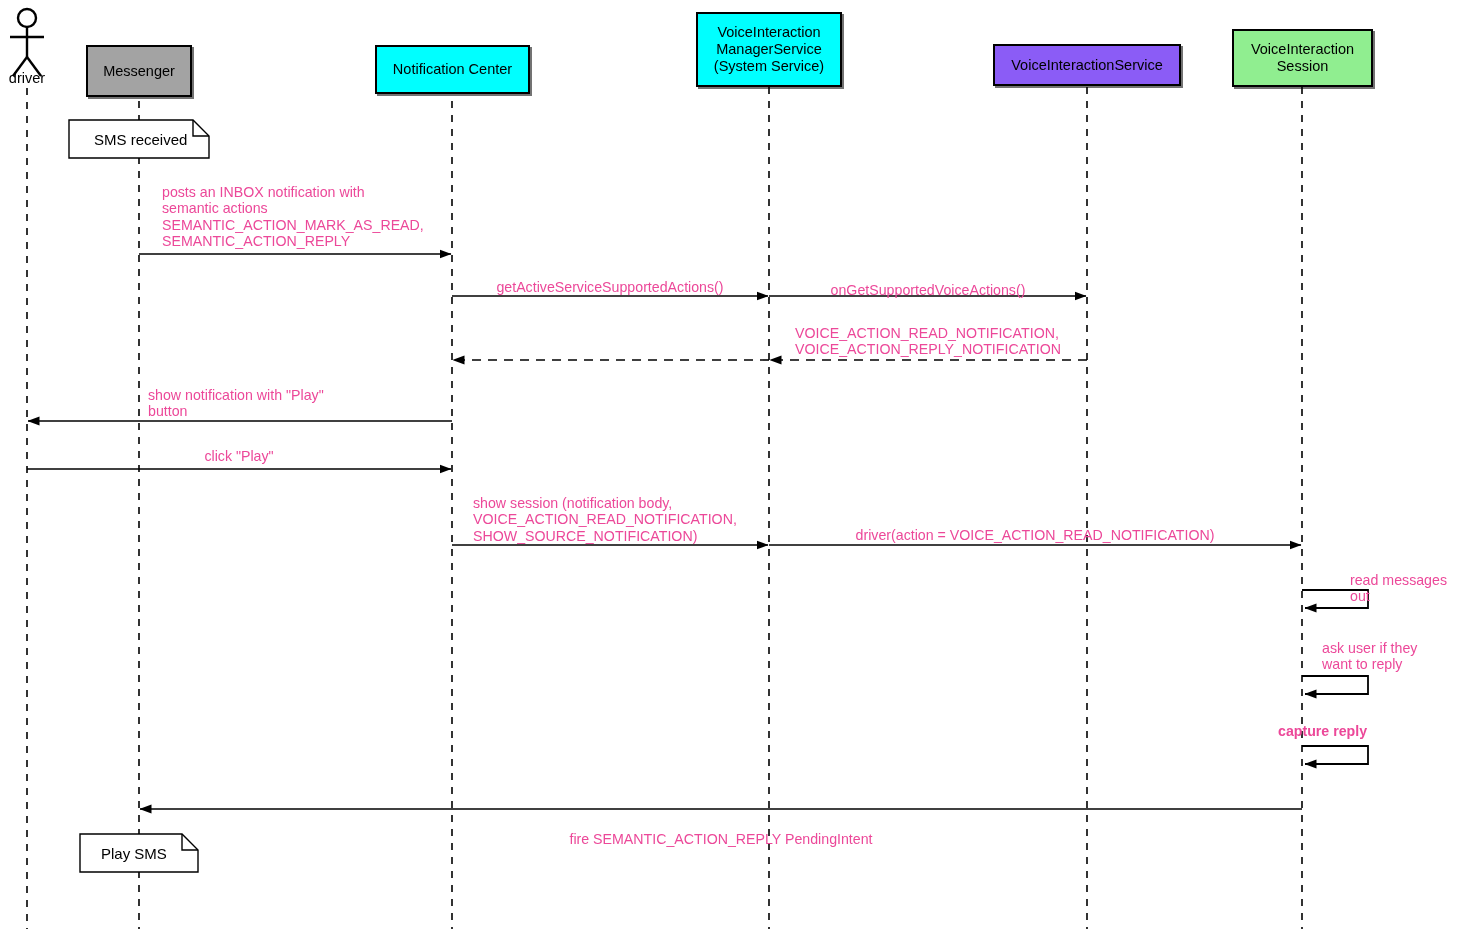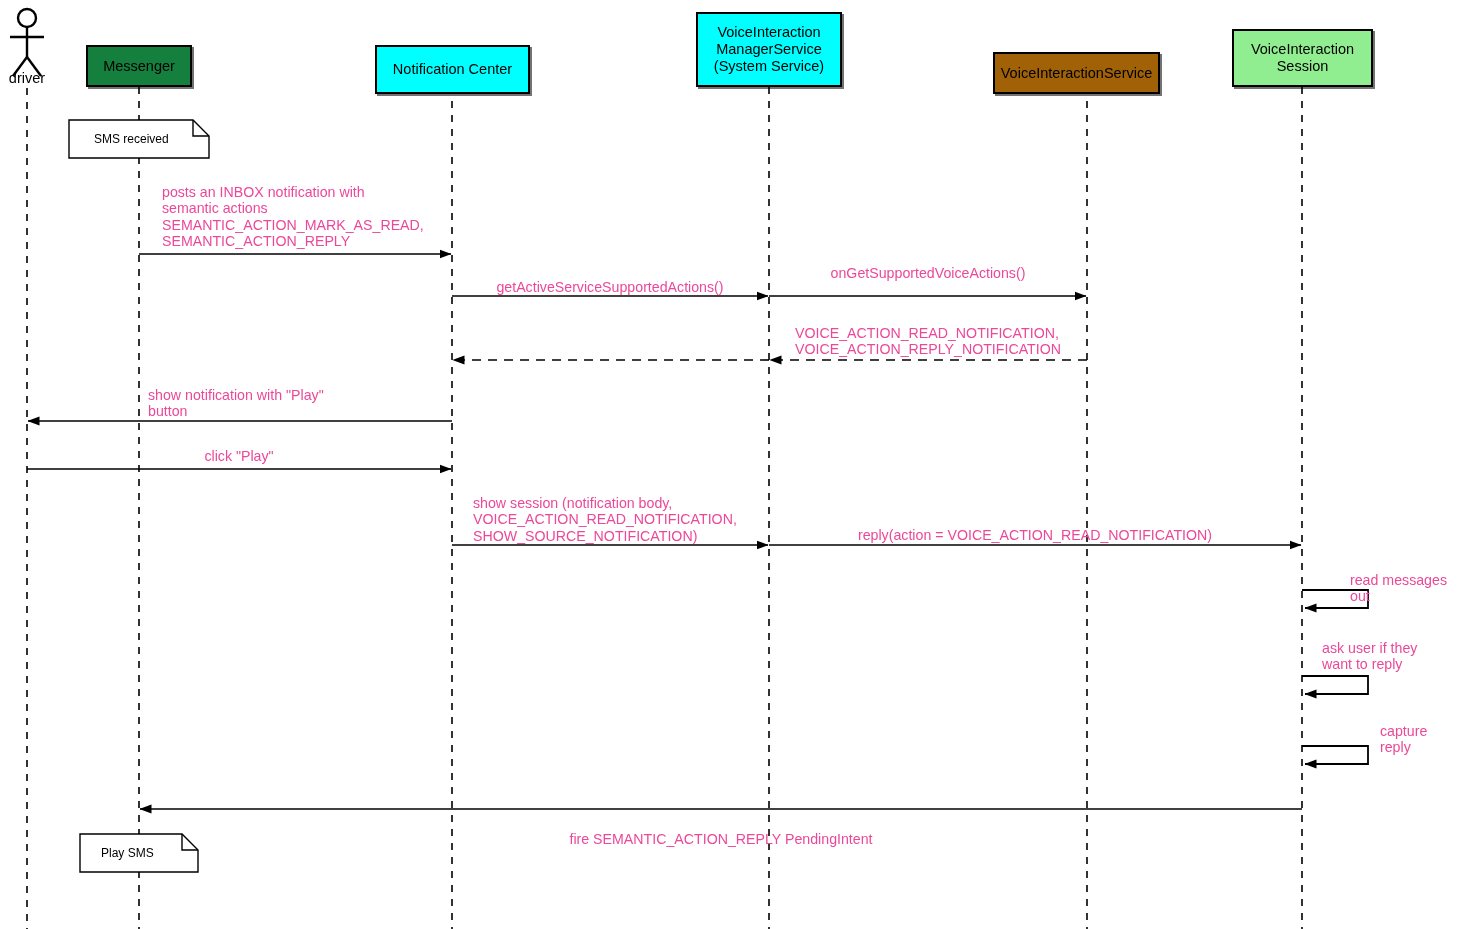--- a/index.html
+++ b/index.html
@@ -55,21 +55,21 @@
     line-height: 16.3px;
     white-space: pre-line;
     color: #ec4899;
   }
   .msg-label.center {
     text-align: left;
     transform: translateX(-50%);
   }
   .note-text {
     position: absolute;
-    font-size: 12px;
+    font-size: 15px;
     line-height: 17px;
     white-space: nowrap;
     color: #000000;
     text-align: right;
   }
 </style>
 </head>
 <body>
 
 <div id="diagram">
@@ -115,59 +115,59 @@
       </g>
     <g id="self-messages-group">
         <path d="M 1302 590 L 1368 590 L 1368 608 L 1305 608" fill="none" stroke="#000000" stroke-width="1.8" marker-end="url(#arrow-filled-right)"></path>
         <path d="M 1302 676 L 1368 676 L 1368 694 L 1305 694" fill="none" stroke="#000000" stroke-width="1.8" marker-end="url(#arrow-filled-right)"></path>
         <path d="M 1302 746 L 1368 746 L 1368 764 L 1305 764" fill="none" stroke="#000000" stroke-width="1.8" marker-end="url(#arrow-filled-right)"></path>
       </g>
   </svg>
 
   <div id="participants-layer">
       <div class="actor-label" style="left: -23px; top: 70px; width: 100px;">driver</div>
-      <div class="participant-box" style="left: 86px; top: 45px; width: 106px; height: 42px; background: #15803d; align-items: center;">
+      <div class="participant-box" style="left: 86px; top: 45px; width: 106px; height: 52px; background: #a3a3a3; align-items: center;">
         <span class="participant-label">Messenger</span>
       </div>
       <div class="participant-box" style="left: 375px; top: 45px; width: 155px; height: 49px; background: rgb(0, 255, 255);">
         <span class="participant-label">Notification Center</span>
       </div>
       <div class="participant-box" style="left: 696px; top: 12px; width: 146px; height: 75px; background: rgb(0, 255, 255);">
         <span class="participant-label">VoiceInteraction
 ManagerService
 (System Service)</span>
       </div>
-      <div class="participant-box" style="left: 993px; top: 52px; width: 167px; height: 42px; background: #a16207;">
+      <div class="participant-box" style="left: 993px; top: 44px; width: 188px; height: 42px; background: #8b5cf6;">
         <span class="participant-label">VoiceInteractionService</span>
       </div>
       <div class="participant-box" style="left: 1232px; top: 29px; width: 141px; height: 58px; background: rgb(144, 238, 144);">
         <span class="participant-label">VoiceInteraction
 Session</span>
       </div>
     </div>
   <div id="labels-layer">
       <div class="msg-label" style="left: 162px; top: 184px;">posts an INBOX notification with
 semantic actions
 SEMANTIC_ACTION_MARK_AS_READ,
 SEMANTIC_ACTION_REPLY</div>
       <div class="msg-label center" style="left: 610px; top: 279px;">getActiveServiceSupportedActions()</div>
-      <div class="msg-label center" style="left: 928px; top: 265px;">onGetSupportedVoiceActions()</div>
+      <div class="msg-label center" style="left: 928px; top: 282px;">onGetSupportedVoiceActions()</div>
       <div class="msg-label center" style="left: 928px; top: 325px;">VOICE_ACTION_READ_NOTIFICATION,
 VOICE_ACTION_REPLY_NOTIFICATION</div>
       <div class="msg-label" style="left: 148px; top: 387px;">show notification with "Play"
 button</div>
       <div class="msg-label center" style="left: 239px; top: 448px;">click "Play"</div>
       <div class="msg-label" style="left: 473px; top: 495px;">show session (notification body,
 VOICE_ACTION_READ_NOTIFICATION,
 SHOW_SOURCE_NOTIFICATION)</div>
-      <div class="msg-label center" style="left: 1035px; top: 527px;">reply(action = VOICE_ACTION_READ_NOTIFICATION)</div>
+      <div class="msg-label center" style="left: 1035px; top: 527px;">driver(action = VOICE_ACTION_READ_NOTIFICATION)</div>
       <div class="msg-label center" style="left: 721px; top: 791px; margin-top: 40px;">fire SEMANTIC_ACTION_REPLY PendingIntent</div>
       <div class="msg-label" style="left: 1350px; top: 572px;">read messages out</div>
       <div class="msg-label" style="left: 1322px; top: 640px;">ask user if they
 want to reply</div>
-      <div class="msg-label" style="left: 1380px; top: 723px;">capture reply</div>
+      <div class="msg-label" style="left: 1278px; top: 723px; font-weight: bold;">capture reply</div>
     </div>
   <div id="notes-text-layer">
       <div class="note-text" style="left: 94px; top: 131px;">SMS received</div>
       <div class="note-text" style="left: 101px; top: 845px;">Play SMS</div>
     </div>
 
 </div>
 
 </body></html>

